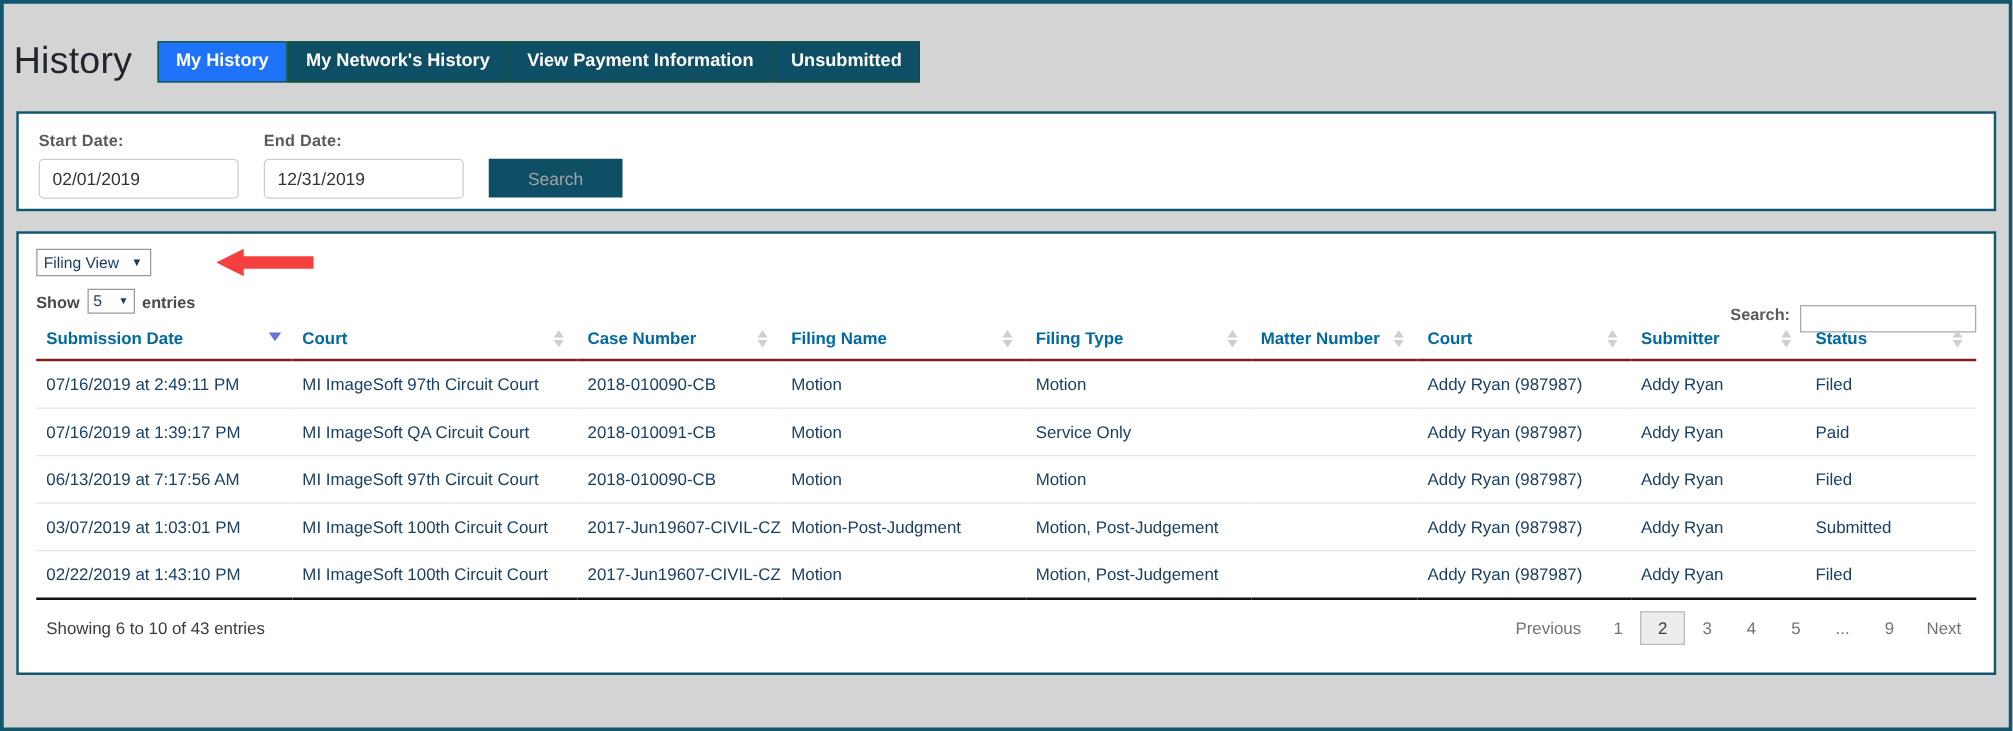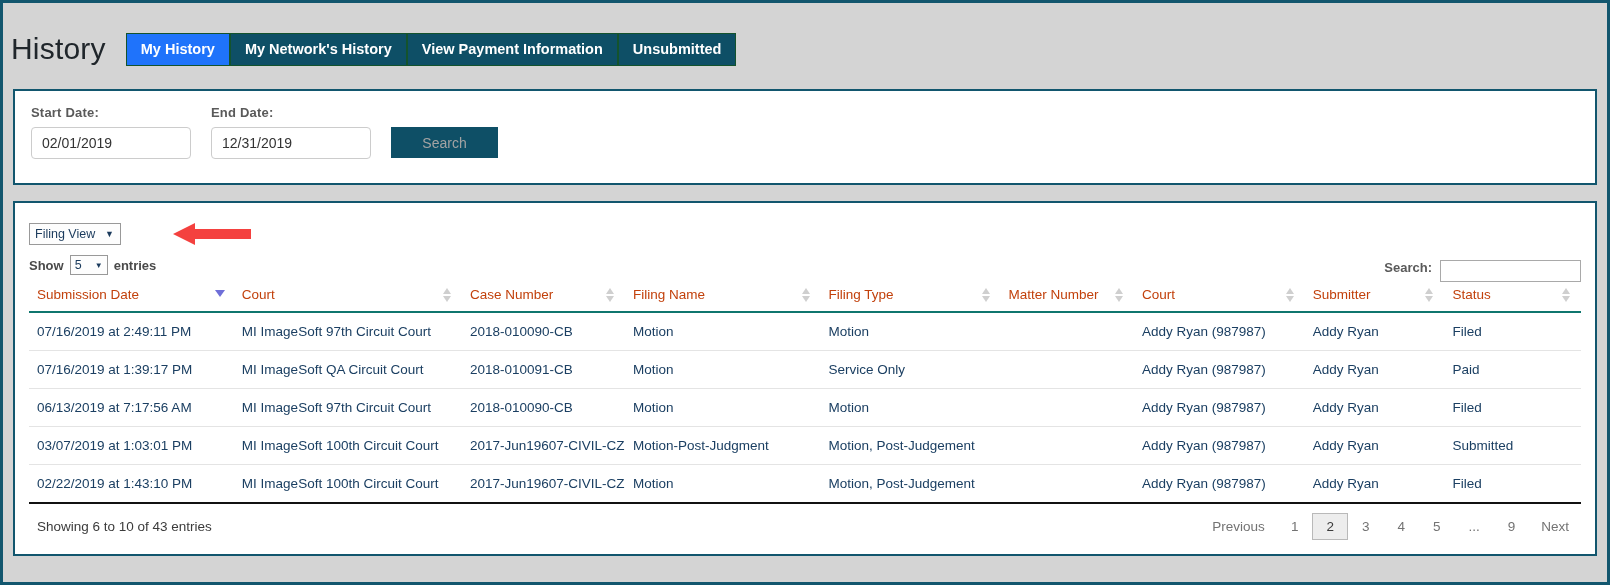--- a/index.html
+++ b/index.html
@@ -48,21 +48,21 @@
     white-space: nowrap;
   }
   .tab.active { background: #1f73fb; }
 
   
   .panel {
     background: #ffffff;
     border: 2px solid #12566e;
     margin: 0 10px;
   }
-  .panel.search-panel { margin-top: 16px; height: 96px; }
+  .panel.search-panel { margin-top: 16px; height: 80px; }
   .panel.results-panel { margin-top: 16px; height: 355px; position: relative; }
 
   
   .date-row { display: flex; align-items: flex-end; padding: 14px 0 0 16px; }
   .field-group { display: flex; flex-direction: column; margin-right: 20px; }
   .field-label {
     font-size: 13px; color: #5a5a5a; font-weight: bold;
     margin-bottom: 7px; letter-spacing: .2px;
   }
   .date-input {
@@ -76,21 +76,21 @@
   .search-btn {
     width: 107px; height: 31px;
     background: #0e4f66; color: #a3a3a3;
     border: none; font-size: 14px;
     font-family: "Liberation Sans", sans-serif;
     cursor: pointer;
     margin-bottom: 1px;
   }
 
   
-  .view-select-wrap { padding: 20px 0 0 14px; display: flex; align-items: flex-end; gap: 34px; }
+  .view-select-wrap { padding: 12px 0 0 14px; display: flex; align-items: flex-end; gap: 34px; }
   .view-select {
     position: relative;
     border: 1px solid #999999;
     background: #fdfdfd;
     height: 22px; width: 92px;
     font-size: 12.5px; color: #1a3a5c;
     display: flex; align-items: center;
     padding-left: 5px;
     cursor: pointer;
   }
@@ -144,24 +144,24 @@
   
   table.dt {
     width: calc(100% - 28px);
     margin: 12px 14px 0 14px;
     border-collapse: collapse;
     table-layout: fixed;
   }
   table.dt thead th {
     text-align: left;
     font-size: 13.5px;
-    color: #c2410c;
-    font-weight: normal;
+    color: #0369a1;
+    font-weight: bold;
     padding: 0 0 9px 8px;
-    border-bottom: 2px solid #0f766e;
+    border-bottom: 2px solid #7f1d1d;
     position: relative;
     white-space: nowrap;
   }
   .sort-ic {
     position: absolute; right: 10px; top: 1px;
     width: 9px; height: 14px;
     display: inline-block;
   }
   .sort-ic .up, .sort-ic .dn {
     position: absolute; left: 0;

